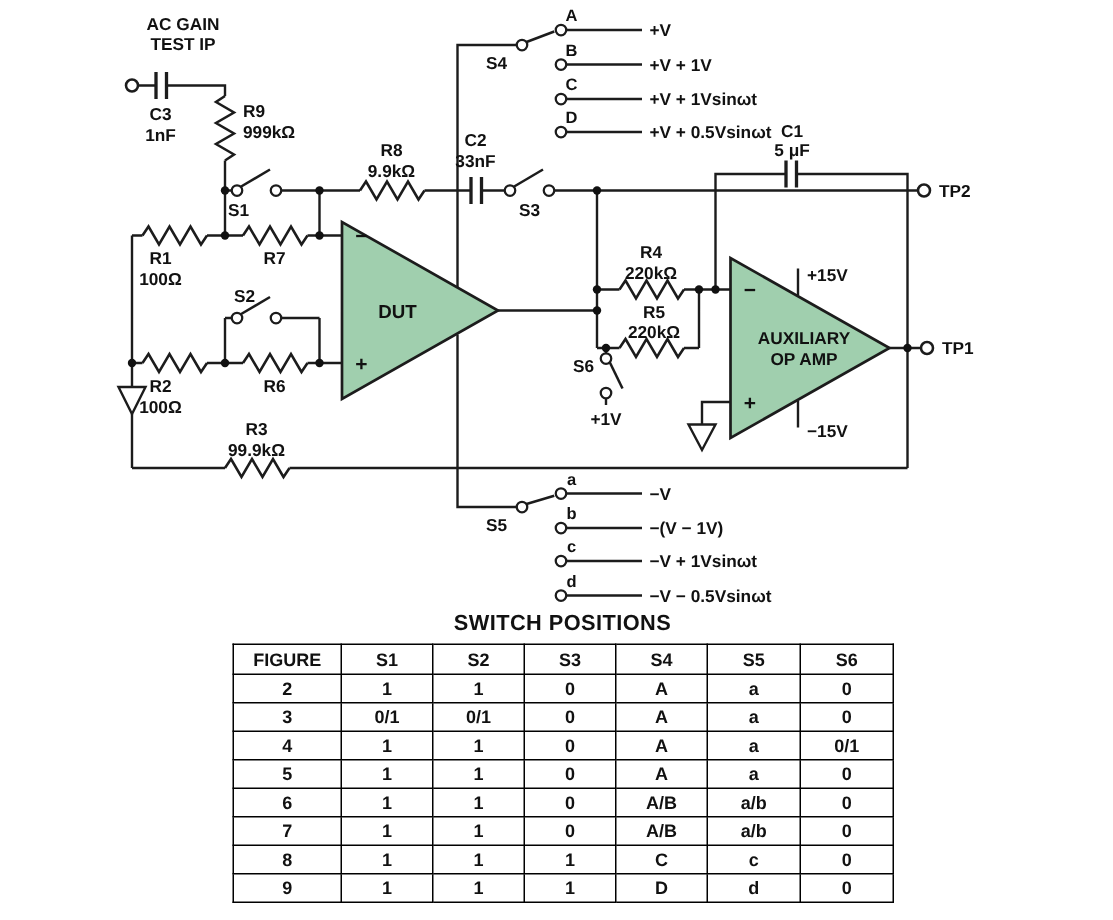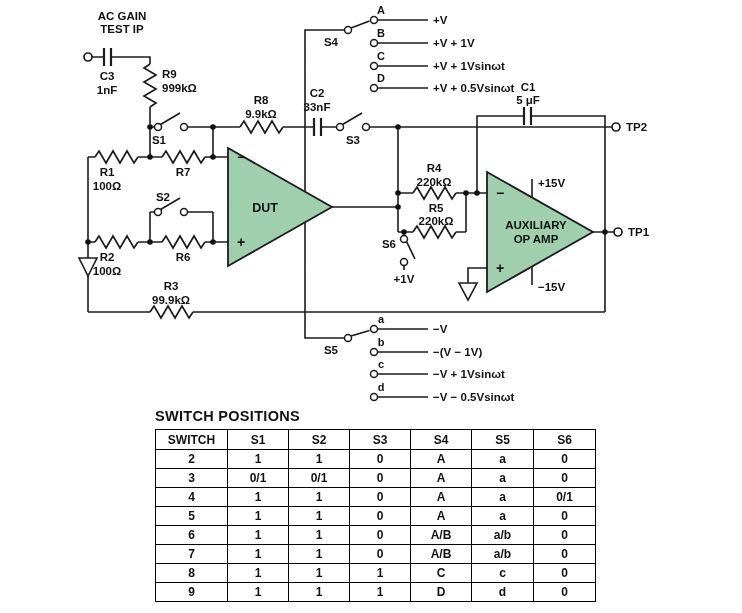--- a/index.html
+++ b/index.html
@@ -12,21 +12,21 @@
   .tdut{font-size:12.5px;}
   .wire{stroke:#1c1c1c;stroke-width:1.6;fill:none;}
   .sym{stroke:#1c1c1c;stroke-width:1.7;fill:none;stroke-linejoin:miter;}
   .cap{stroke:#1c1c1c;stroke-width:2.2;fill:none;}
   .term{fill:#fff;stroke:#1c1c1c;stroke-width:1.7;}
   .contact{fill:#fff;stroke:#1c1c1c;stroke-width:1.5;}
   .dot{fill:#111;stroke:none;}
   .gnd{fill:#fff;stroke:#1c1c1c;stroke-width:1.6;}
   .amp{stroke:#1c1c1c;stroke-width:1.8;}
   .tblwrap{position:absolute;left:155px;top:408px;width:440px;}
-  .tbl-title{font-weight:bold;font-size:14.5px;letter-spacing:.3px;margin-bottom:5px;color:#111;}
+  .tbl-title{text-align:center;font-weight:bold;font-size:14.5px;letter-spacing:.3px;margin-bottom:5px;color:#111;}
   table{border-collapse:collapse;table-layout:fixed;width:440px;font-weight:bold;font-size:12px;color:#111;}
   th,td{border:1.7px solid #000;text-align:center;height:18px;padding:0;}
   th{height:19px;}
 </style>
 </head>
 <body>
 
 <div class="page">
 
 <svg width="742" height="408" viewBox="0 0 742 408">
@@ -243,21 +243,21 @@
       <col style="width:72px">
           <col style="width:61px">
           <col style="width:61px">
           <col style="width:61px">
       <col style="width:61px">
           <col style="width:62px">
           <col style="width:62px">
     </colgroup>
     <thead>
       <tr>
-        <th>SWITCH</th>
+        <th>FIGURE</th>
         <th>S1</th>
         <th>S2</th>
         <th>S3</th>
         <th>S4</th>
         <th>S5</th>
         <th>S6</th>
       </tr>
     </thead>
     <tbody>
       <tr>

